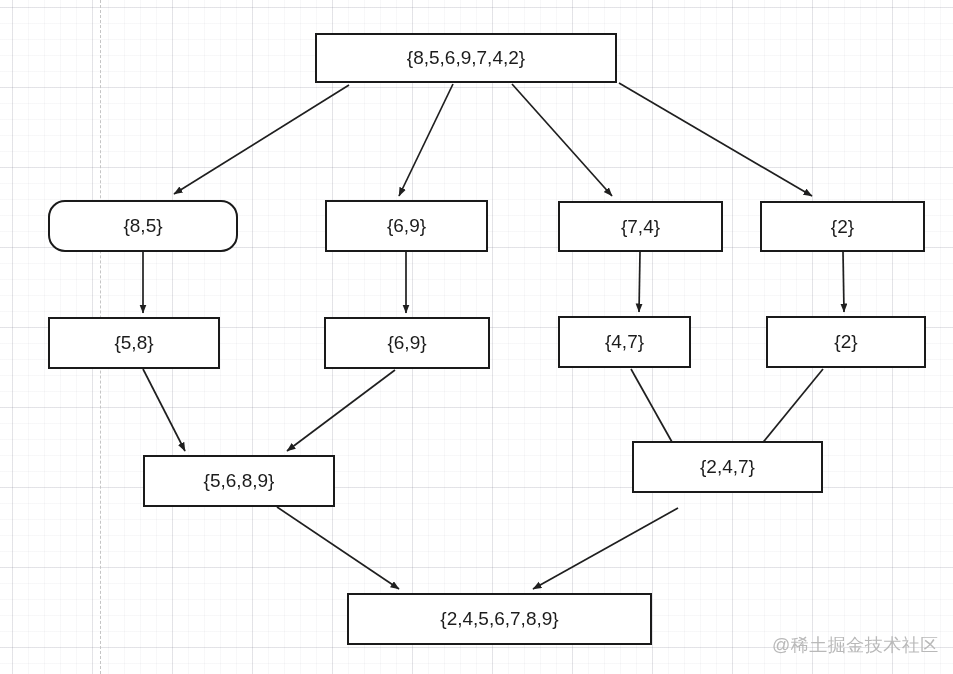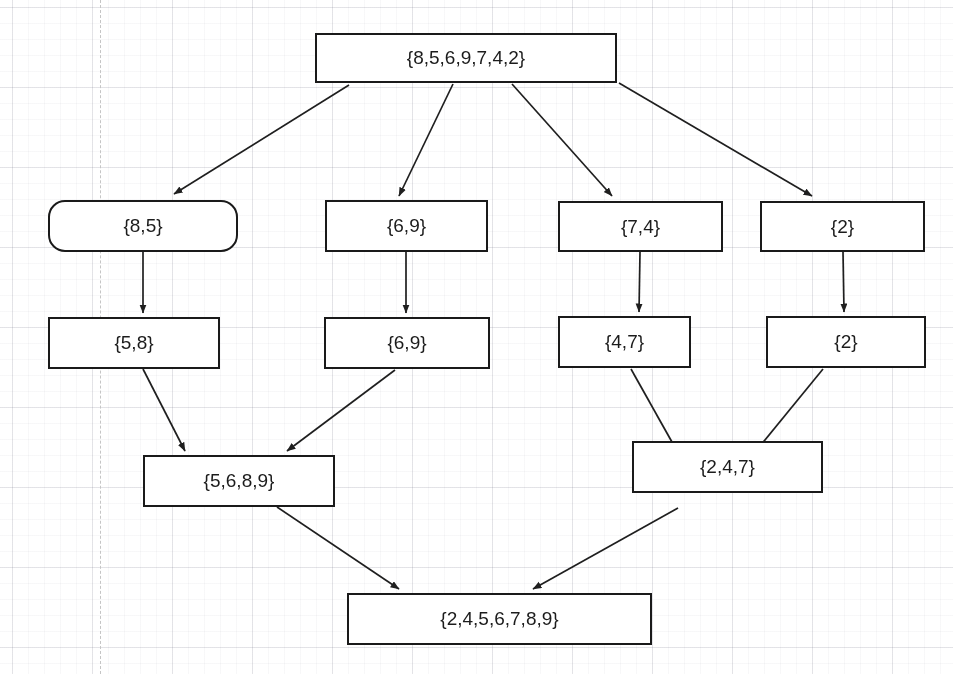--- a/index.html
+++ b/index.html
@@ -99,13 +99,14 @@
       <div class="node" style="left: 760px; top: 201px; width: 165px; height: 51px; background: rgb(255, 255, 255); border-color: rgb(26, 26, 26);">{2}</div>
       <div class="node" style="left: 48px; top: 317px; width: 172px; height: 52px; background: rgb(255, 255, 255); border-color: rgb(26, 26, 26);">{5,8}</div>
       <div class="node" style="left: 324px; top: 317px; width: 166px; height: 52px; background: rgb(255, 255, 255); border-color: rgb(26, 26, 26);">{6,9}</div>
       <div class="node" style="left: 558px; top: 316px; width: 133px; height: 52px; background: rgb(255, 255, 255); border-color: rgb(26, 26, 26);">{4,7}</div>
       <div class="node" style="left: 766px; top: 316px; width: 160px; height: 52px; background: rgb(255, 255, 255); border-color: rgb(26, 26, 26);">{2}</div>
       <div class="node" style="left: 143px; top: 455px; width: 192px; height: 52px; background: rgb(255, 255, 255); border-color: rgb(26, 26, 26);">{5,6,8,9}</div>
       <div class="node" style="left: 632px; top: 441px; width: 191px; height: 52px; background: rgb(255, 255, 255); border-color: rgb(26, 26, 26);">{2,4,7}</div>
       <div class="node" style="left: 313px; top: 593px; width: 305px; height: 52px; background: rgb(255, 255, 255); border-color: rgb(26, 26, 26); margin-left: 34px;">{2,4,5,6,7,8,9}</div>
     </div>
 
+  <div class="watermark" style="color: rgb(185, 185, 185);">@稀土掘金技术社区</div>
 </div>
 
 </body></html>

